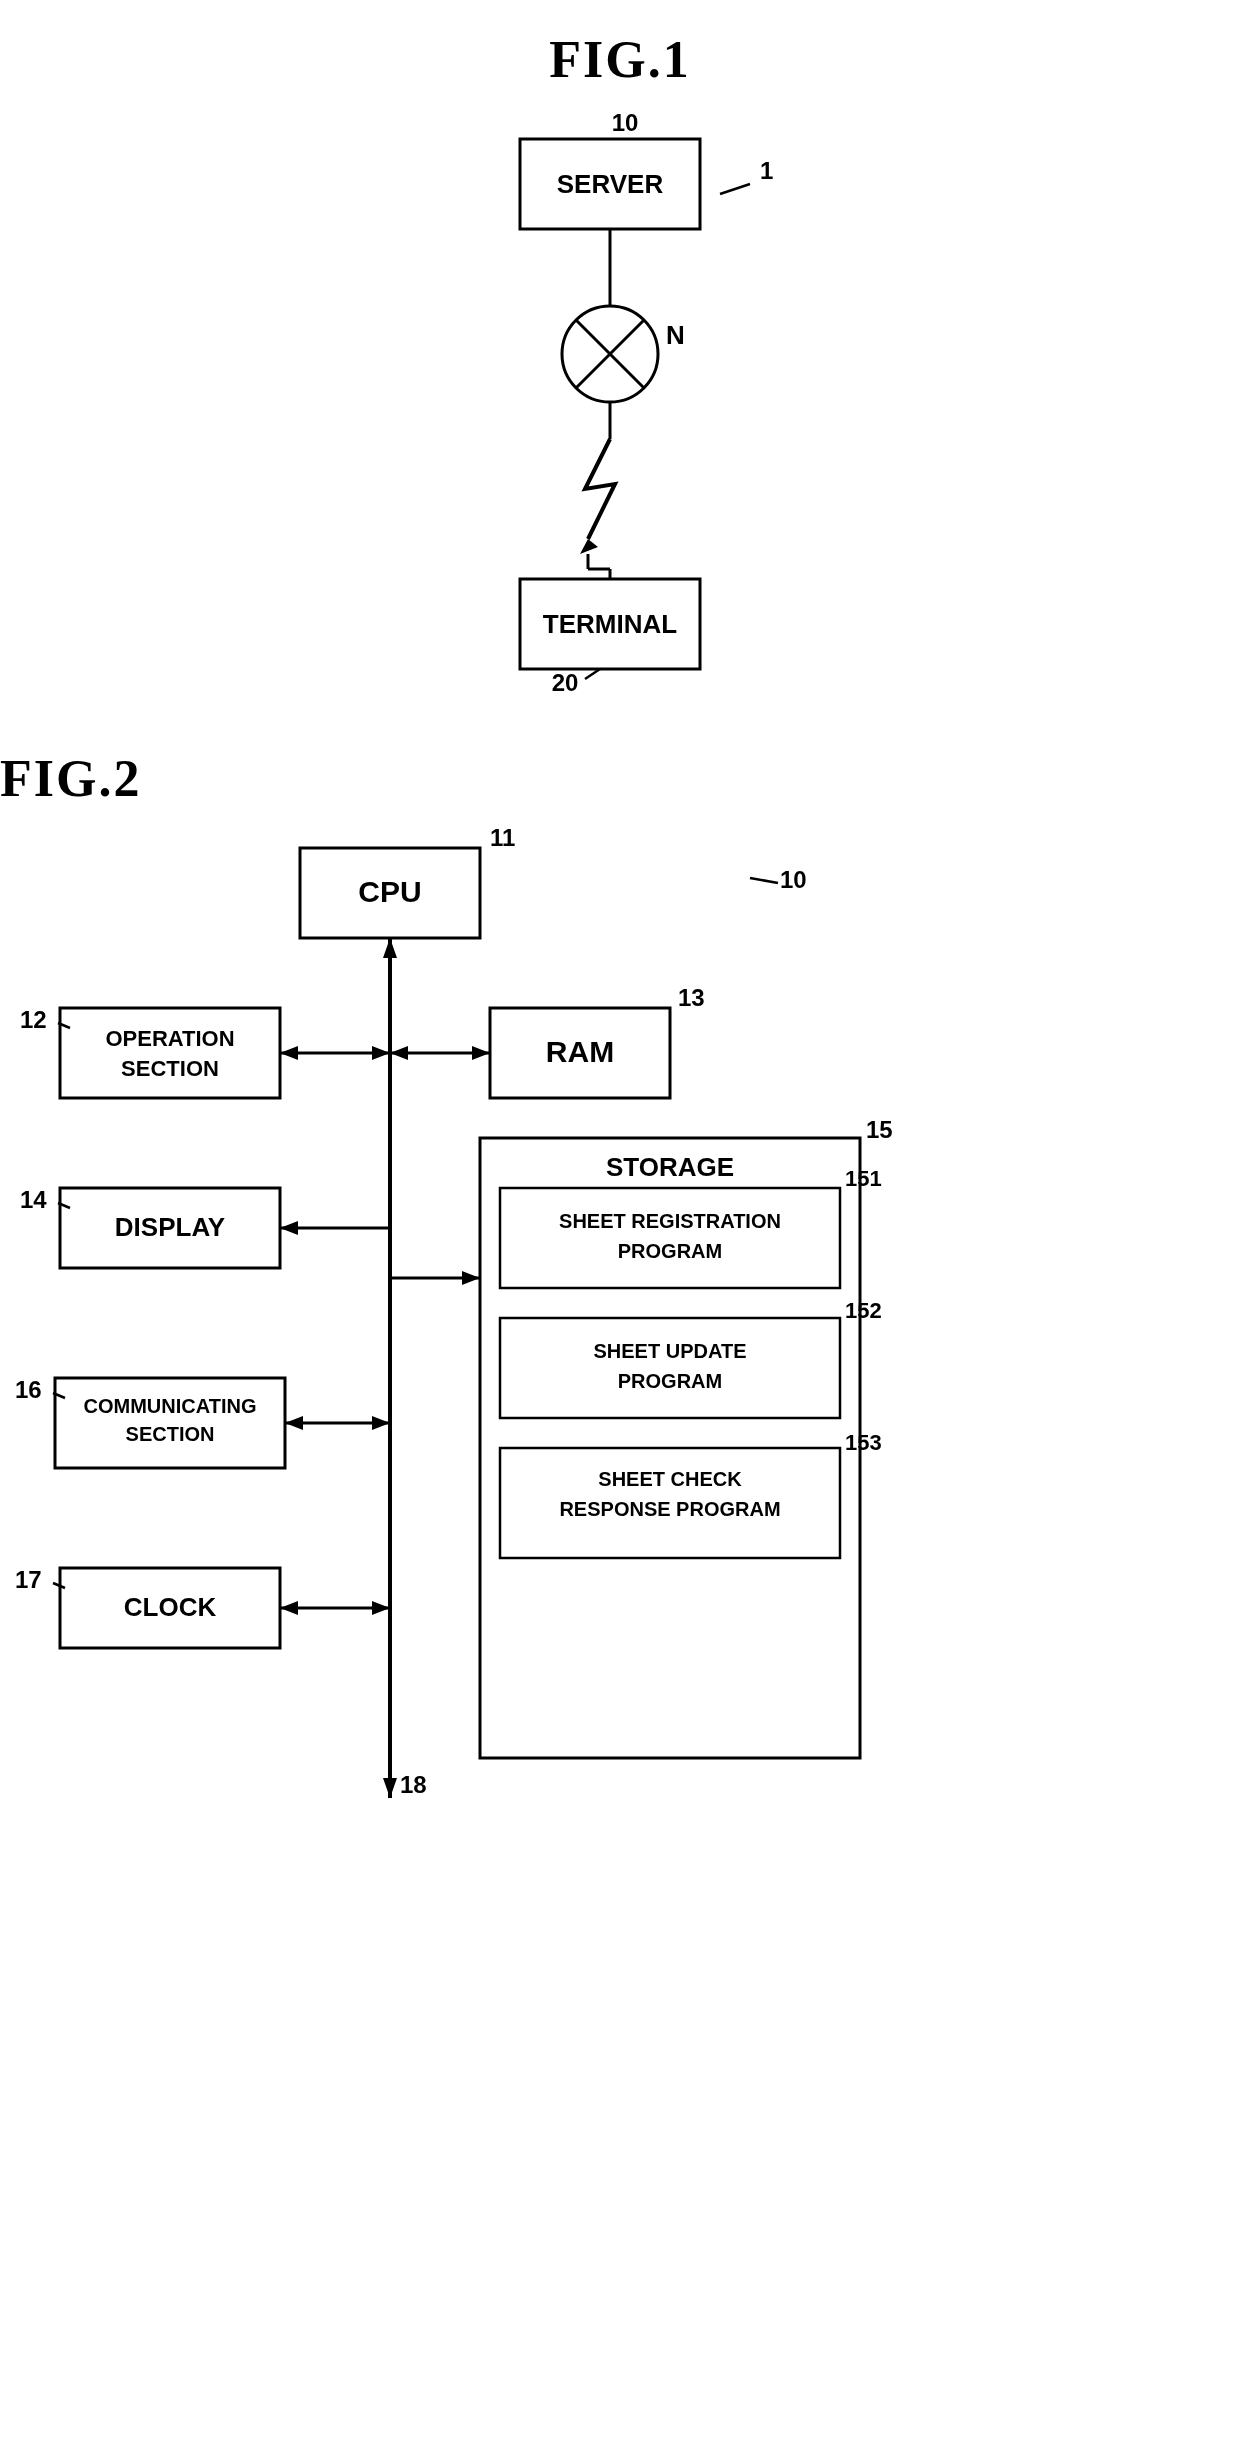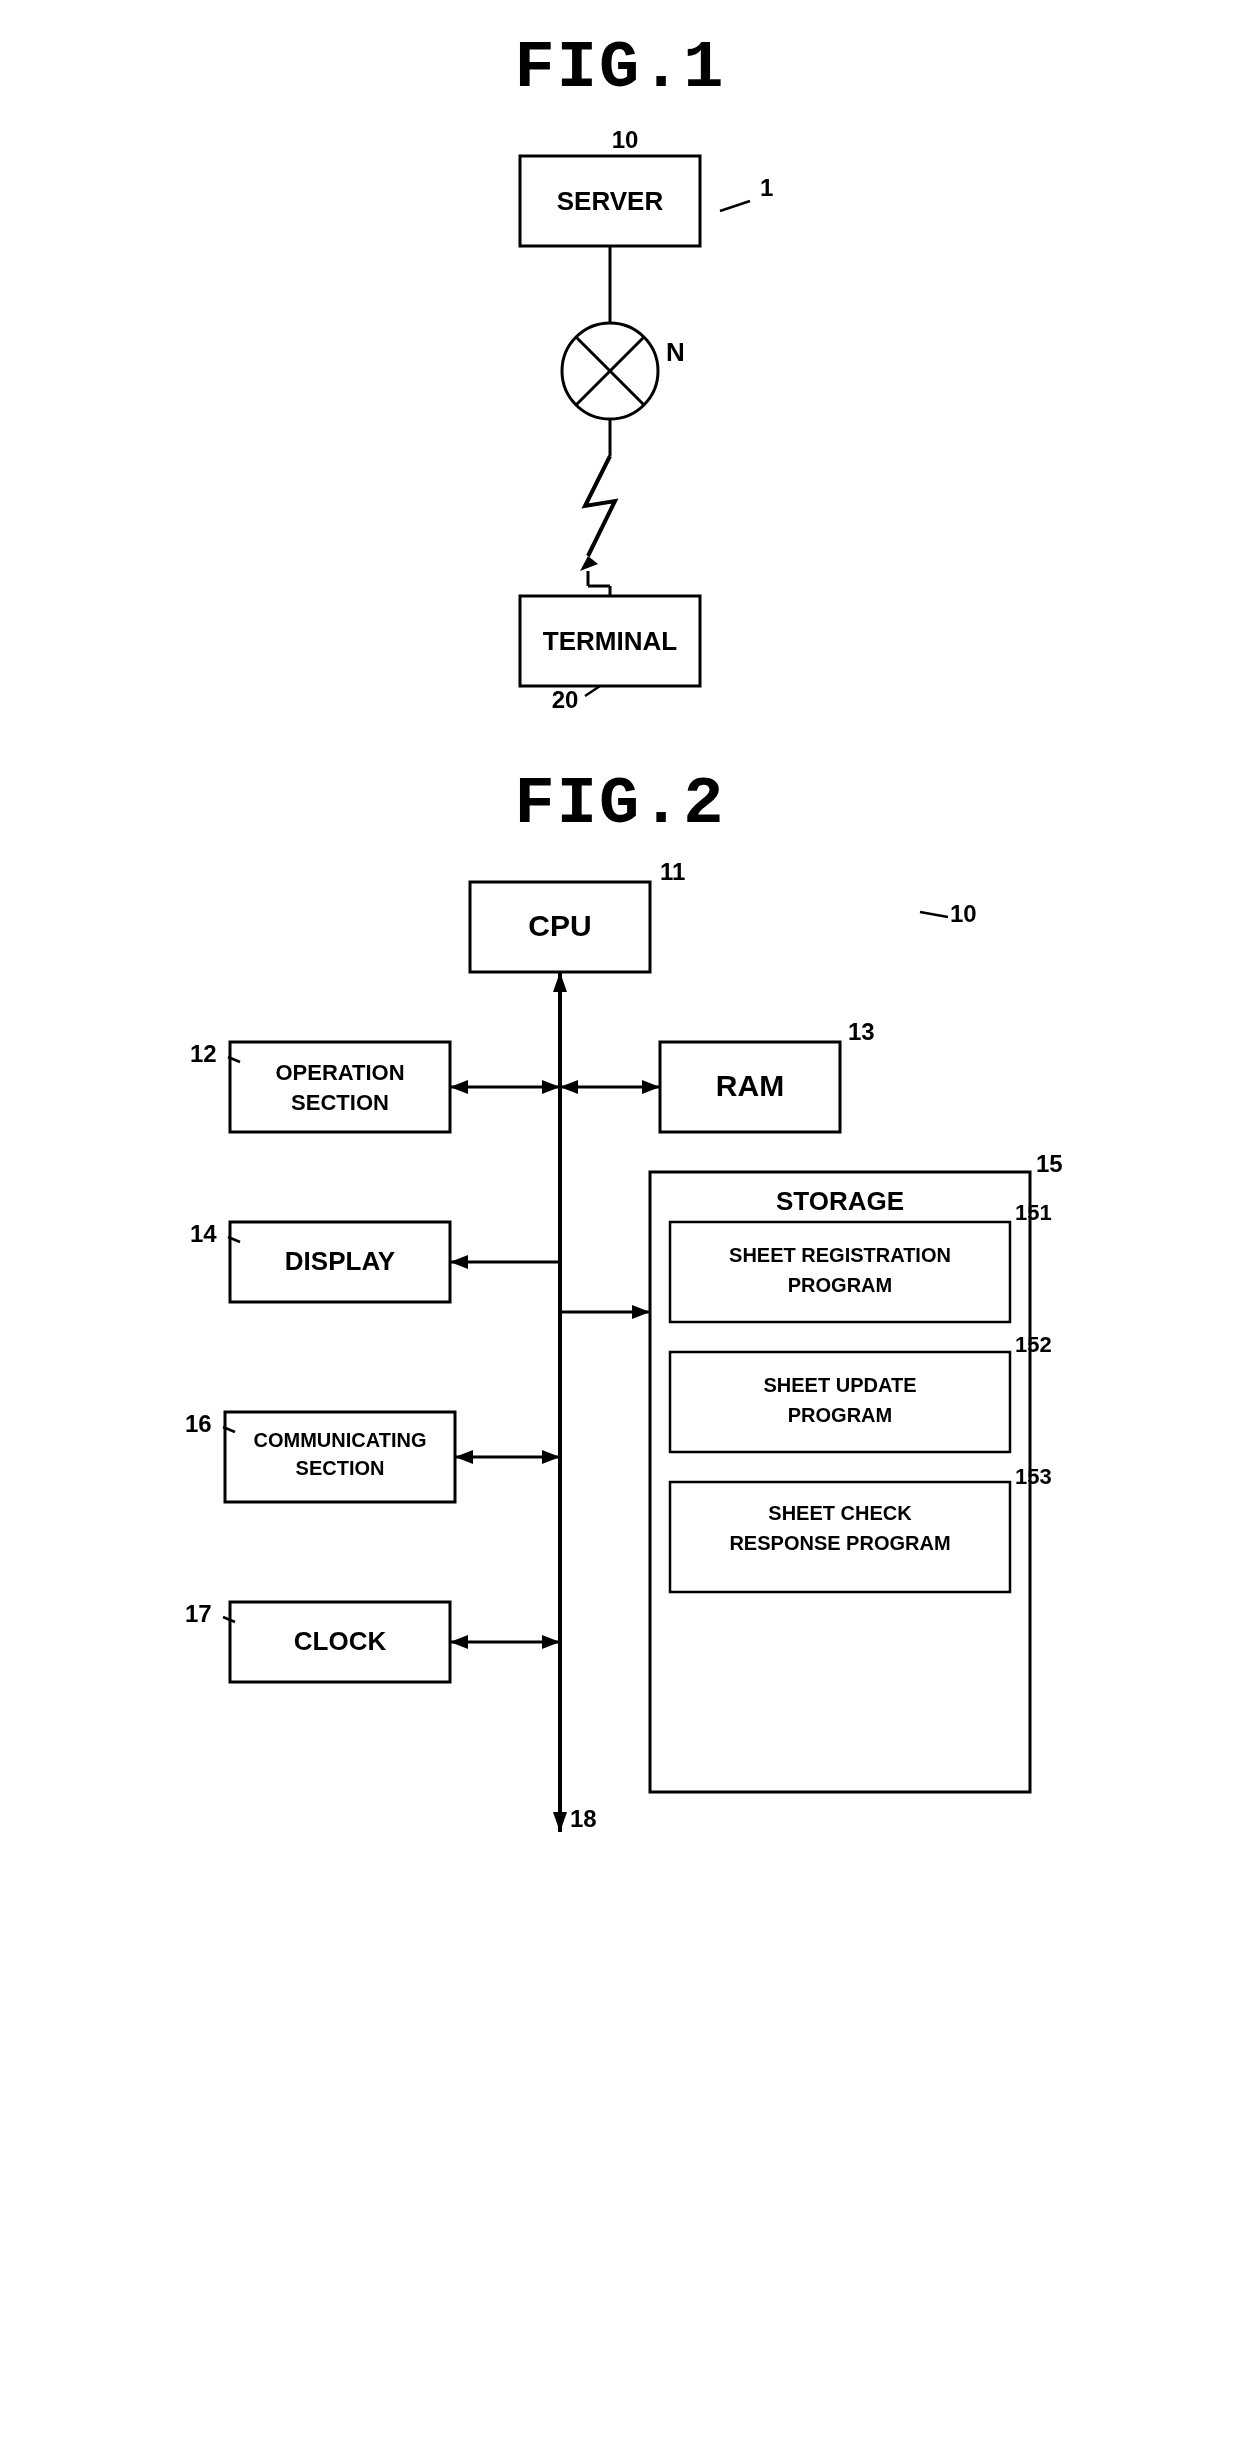--- a/index.html
+++ b/index.html
@@ -19,37 +19,37 @@
     }
 
     
     .fig1-section {
       display: flex;
       flex-direction: column;
       align-items: center;
       padding-top: 30px;
     }
     .fig-title {
-      font-size: 67px;
+      font-size: 52px;
       font-weight: bold;
-      font-family: Liberation Mono, monospace;
+      font-family: Liberation Serif, serif;
       letter-spacing: 2px;
       margin-bottom: 20px;
     }
     .fig1-diagram {
       position: relative;
       width: 500px;
       height: 620px;
     }
 
     
     .fig2-section {
       display: flex;
       flex-direction: column;
-      align-items: center;
+      align-items: flex-start;
       padding-top: 20px;
     }
     .fig2-diagram {
       position: relative;
       width: 900px;
       height: 1050px;
     }
   </style>
 </head>
 <body>

